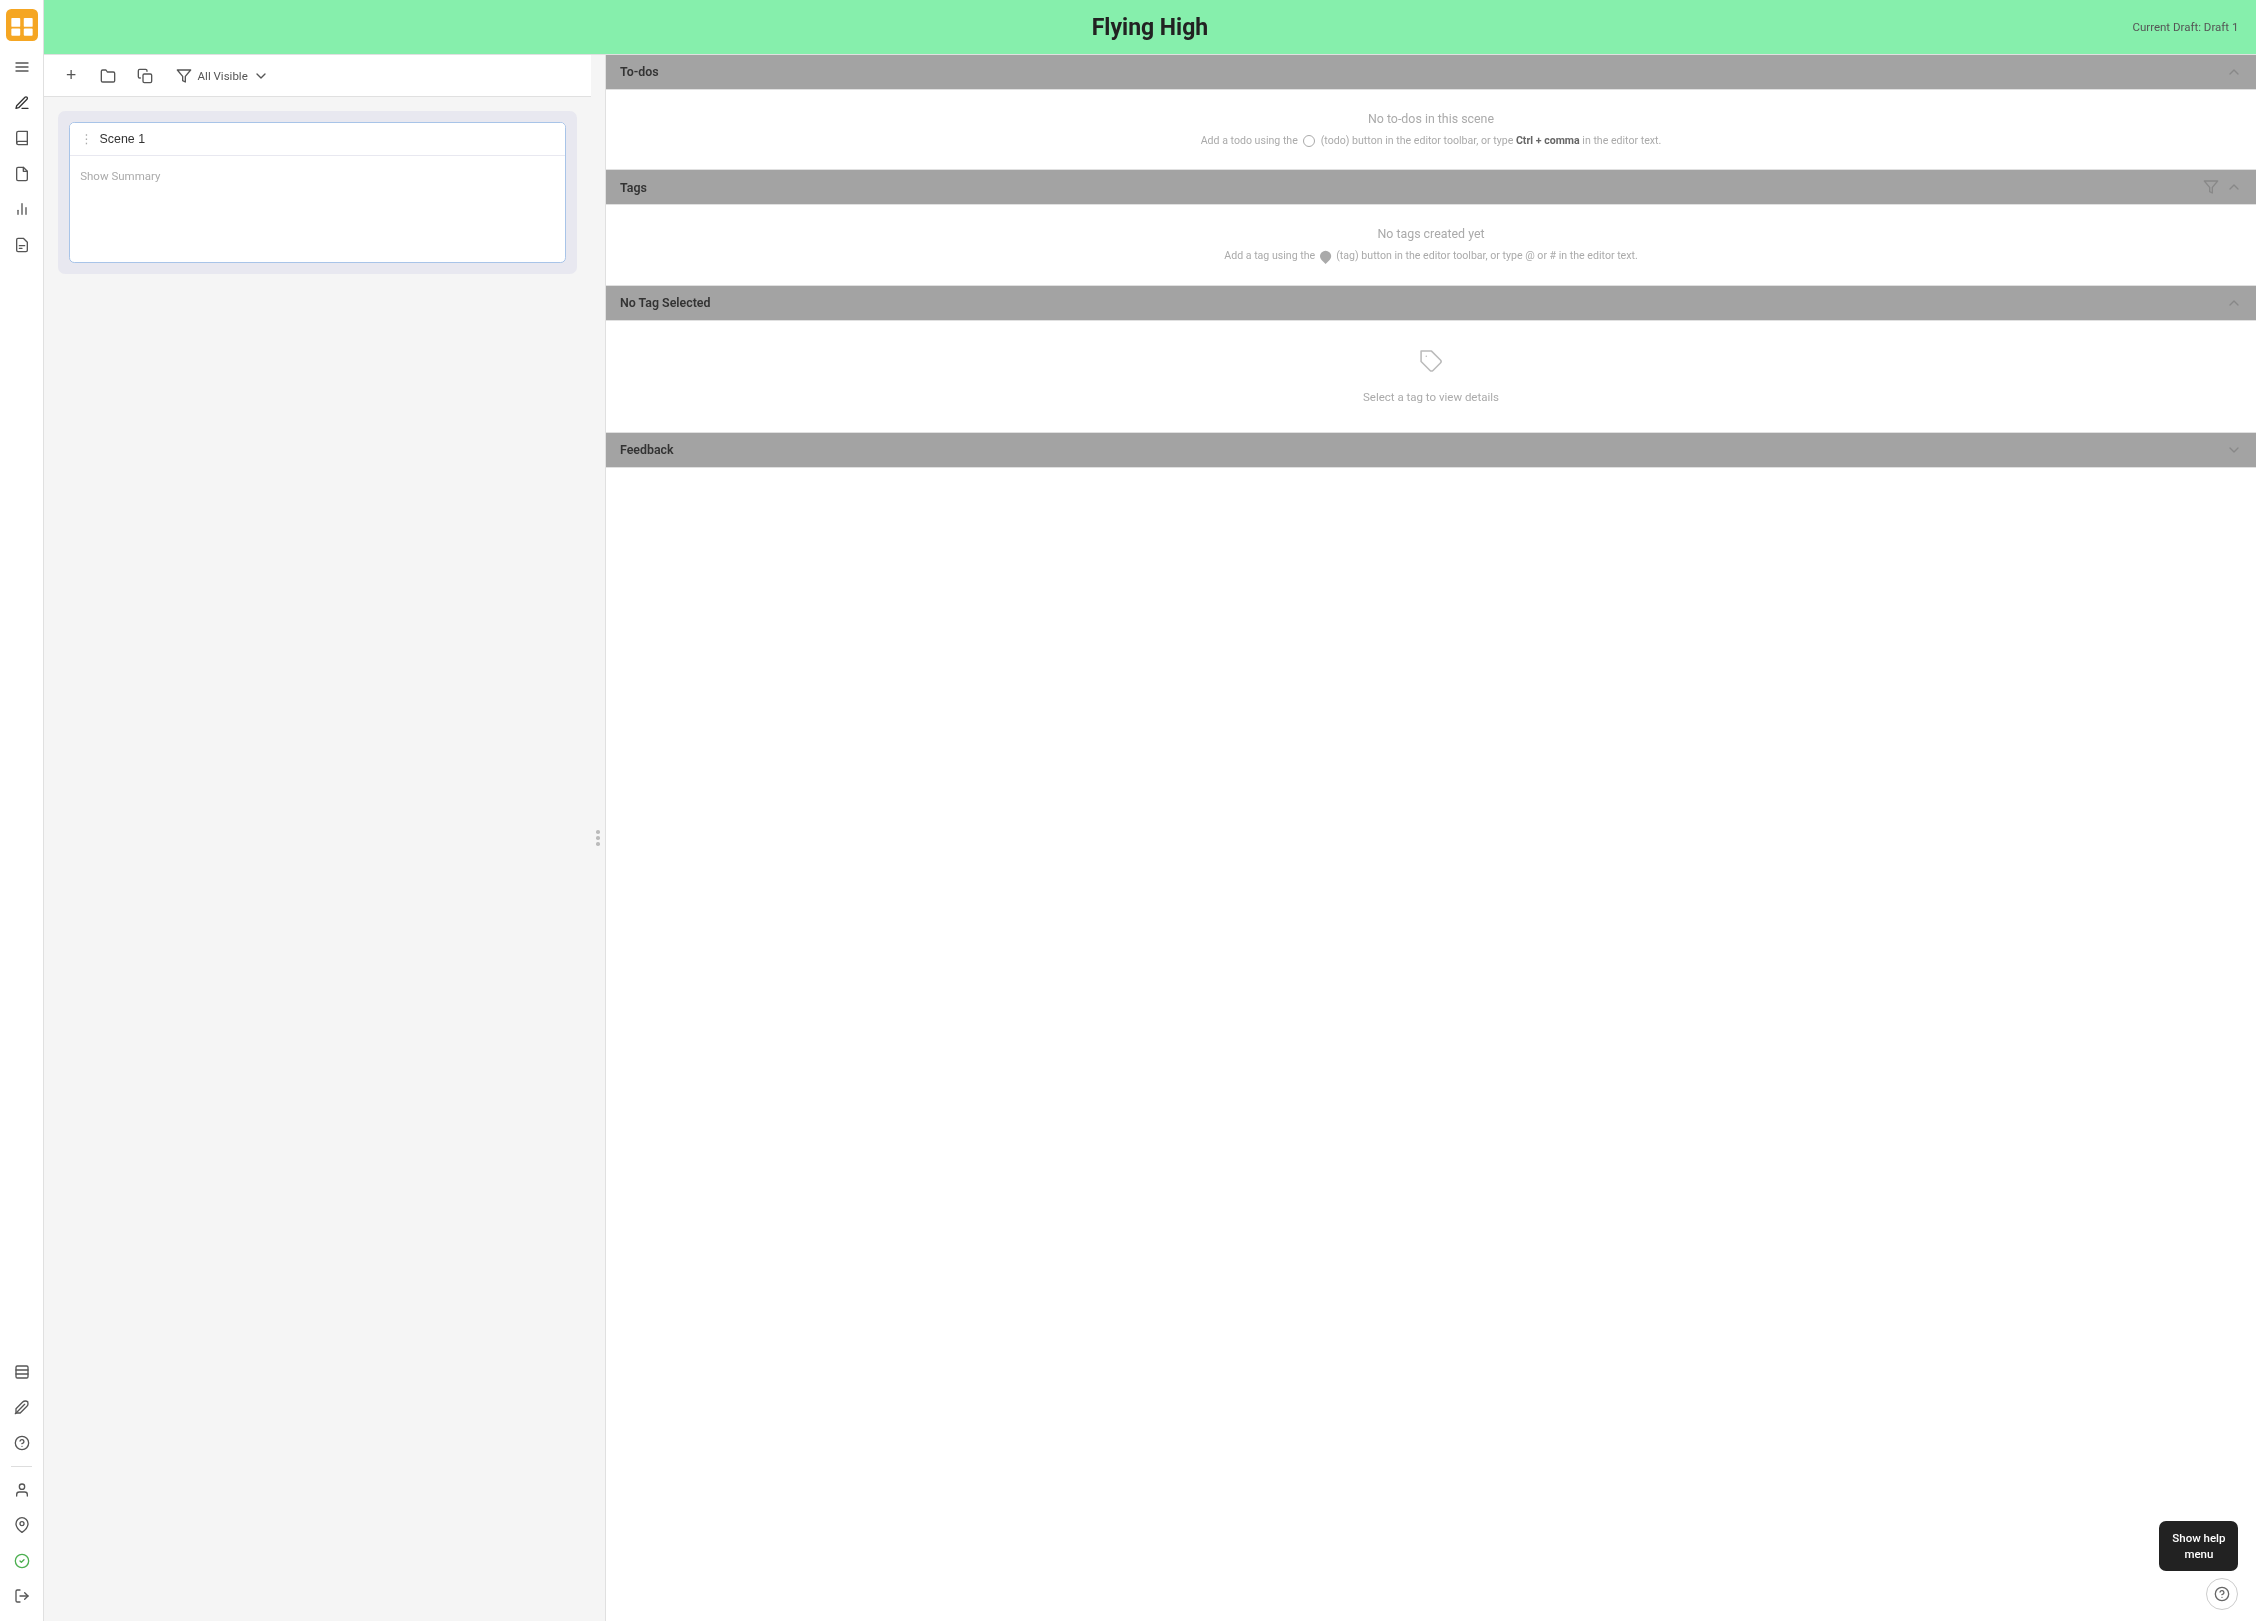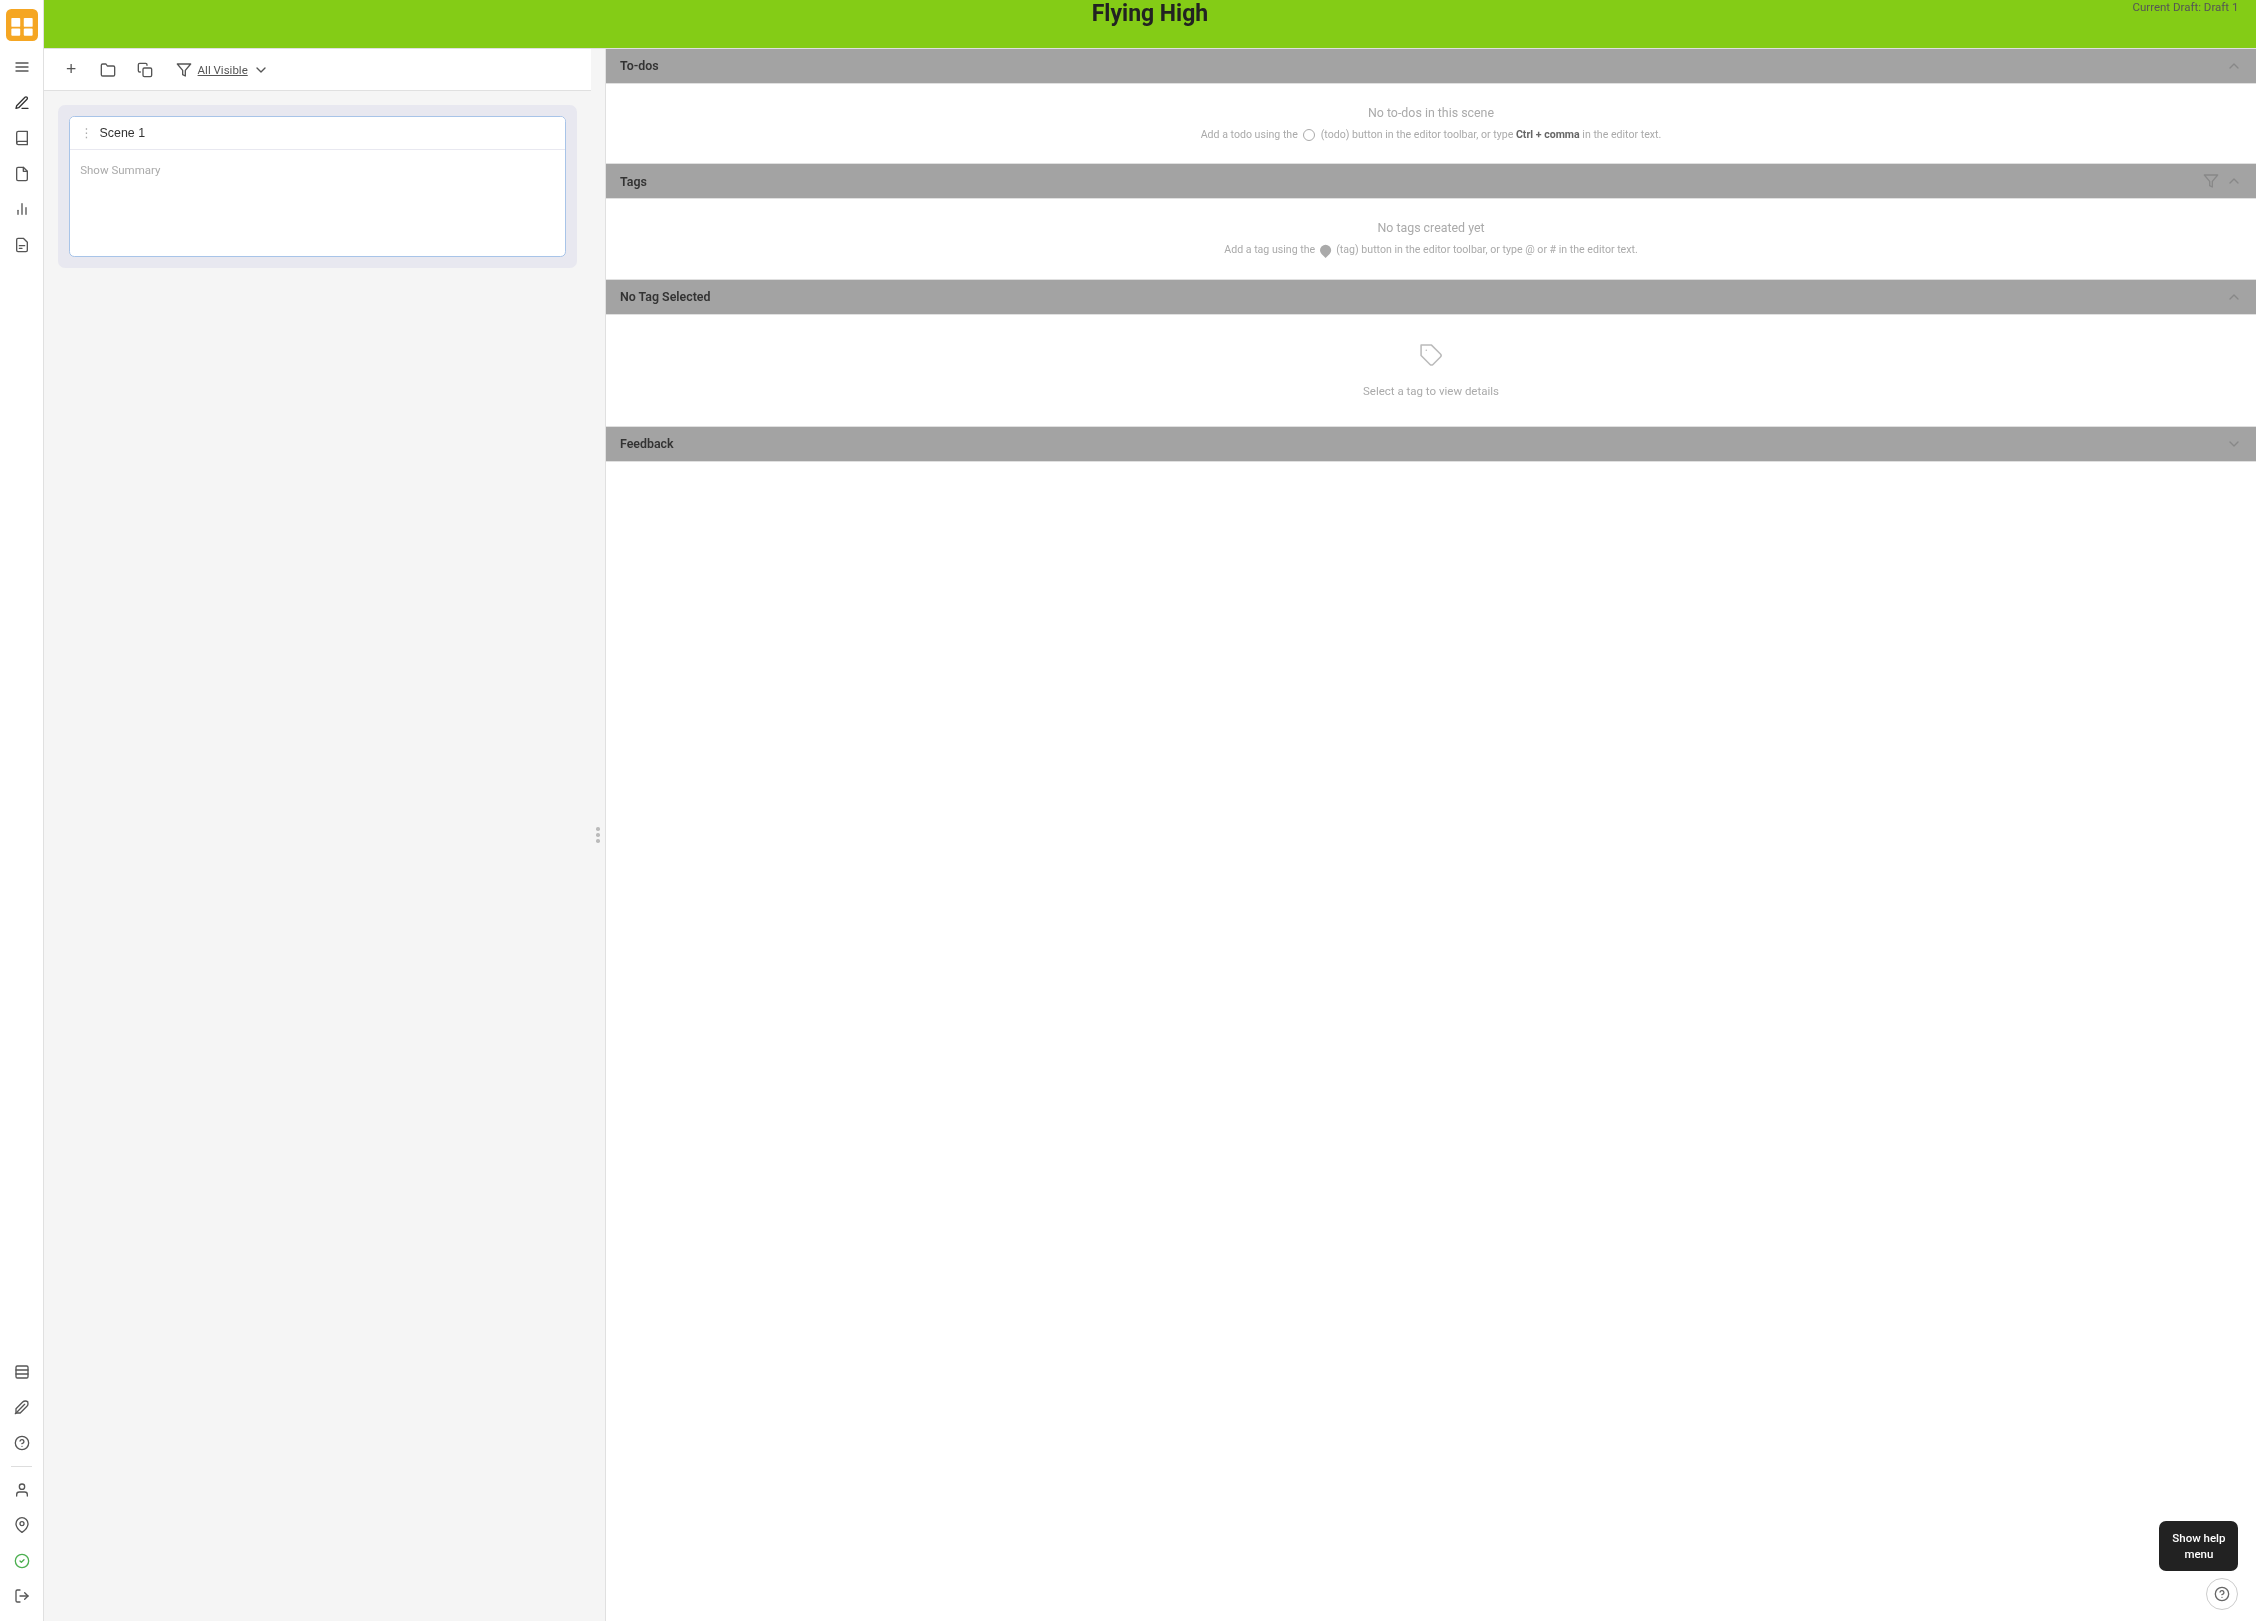--- a/index.html
+++ b/index.html
@@ -52,25 +52,26 @@
     
     .main-container {
       flex: 1;
       display: flex;
       flex-direction: column;
       overflow: hidden;
     }
 
     
     .header {
-      background: #84cc16;
+      background: #86efac;
       border-bottom: 0.9px solid #e0e0e0;
       padding: 0 17.6px;
-      height: 49px;
-      display: flex;
+      height: 55px;
+      display: flex;
+      align-items: center;
       justify-content: center;
       position: relative;
     }
     .header-title {
       font-size: 23px;
       font-weight: 700;
       color: #222;
       text-align: center;
     }
     .header-draft {
@@ -122,21 +123,20 @@
     }
     .toolbar-filter {
       display: flex;
       align-items: center;
       gap: 5.3px;
       cursor: pointer;
       color: #555;
       font-size: 11.5px;
       padding: 3.5px 7px;
       border-radius: 3.5px;
-      text-decoration: underline;
     }
 
     
     .scene-list-area {
       flex: 1;
       overflow-y: auto;
       padding: 14px;
     }
     .scene-group {
       background: #e8e8f0;

